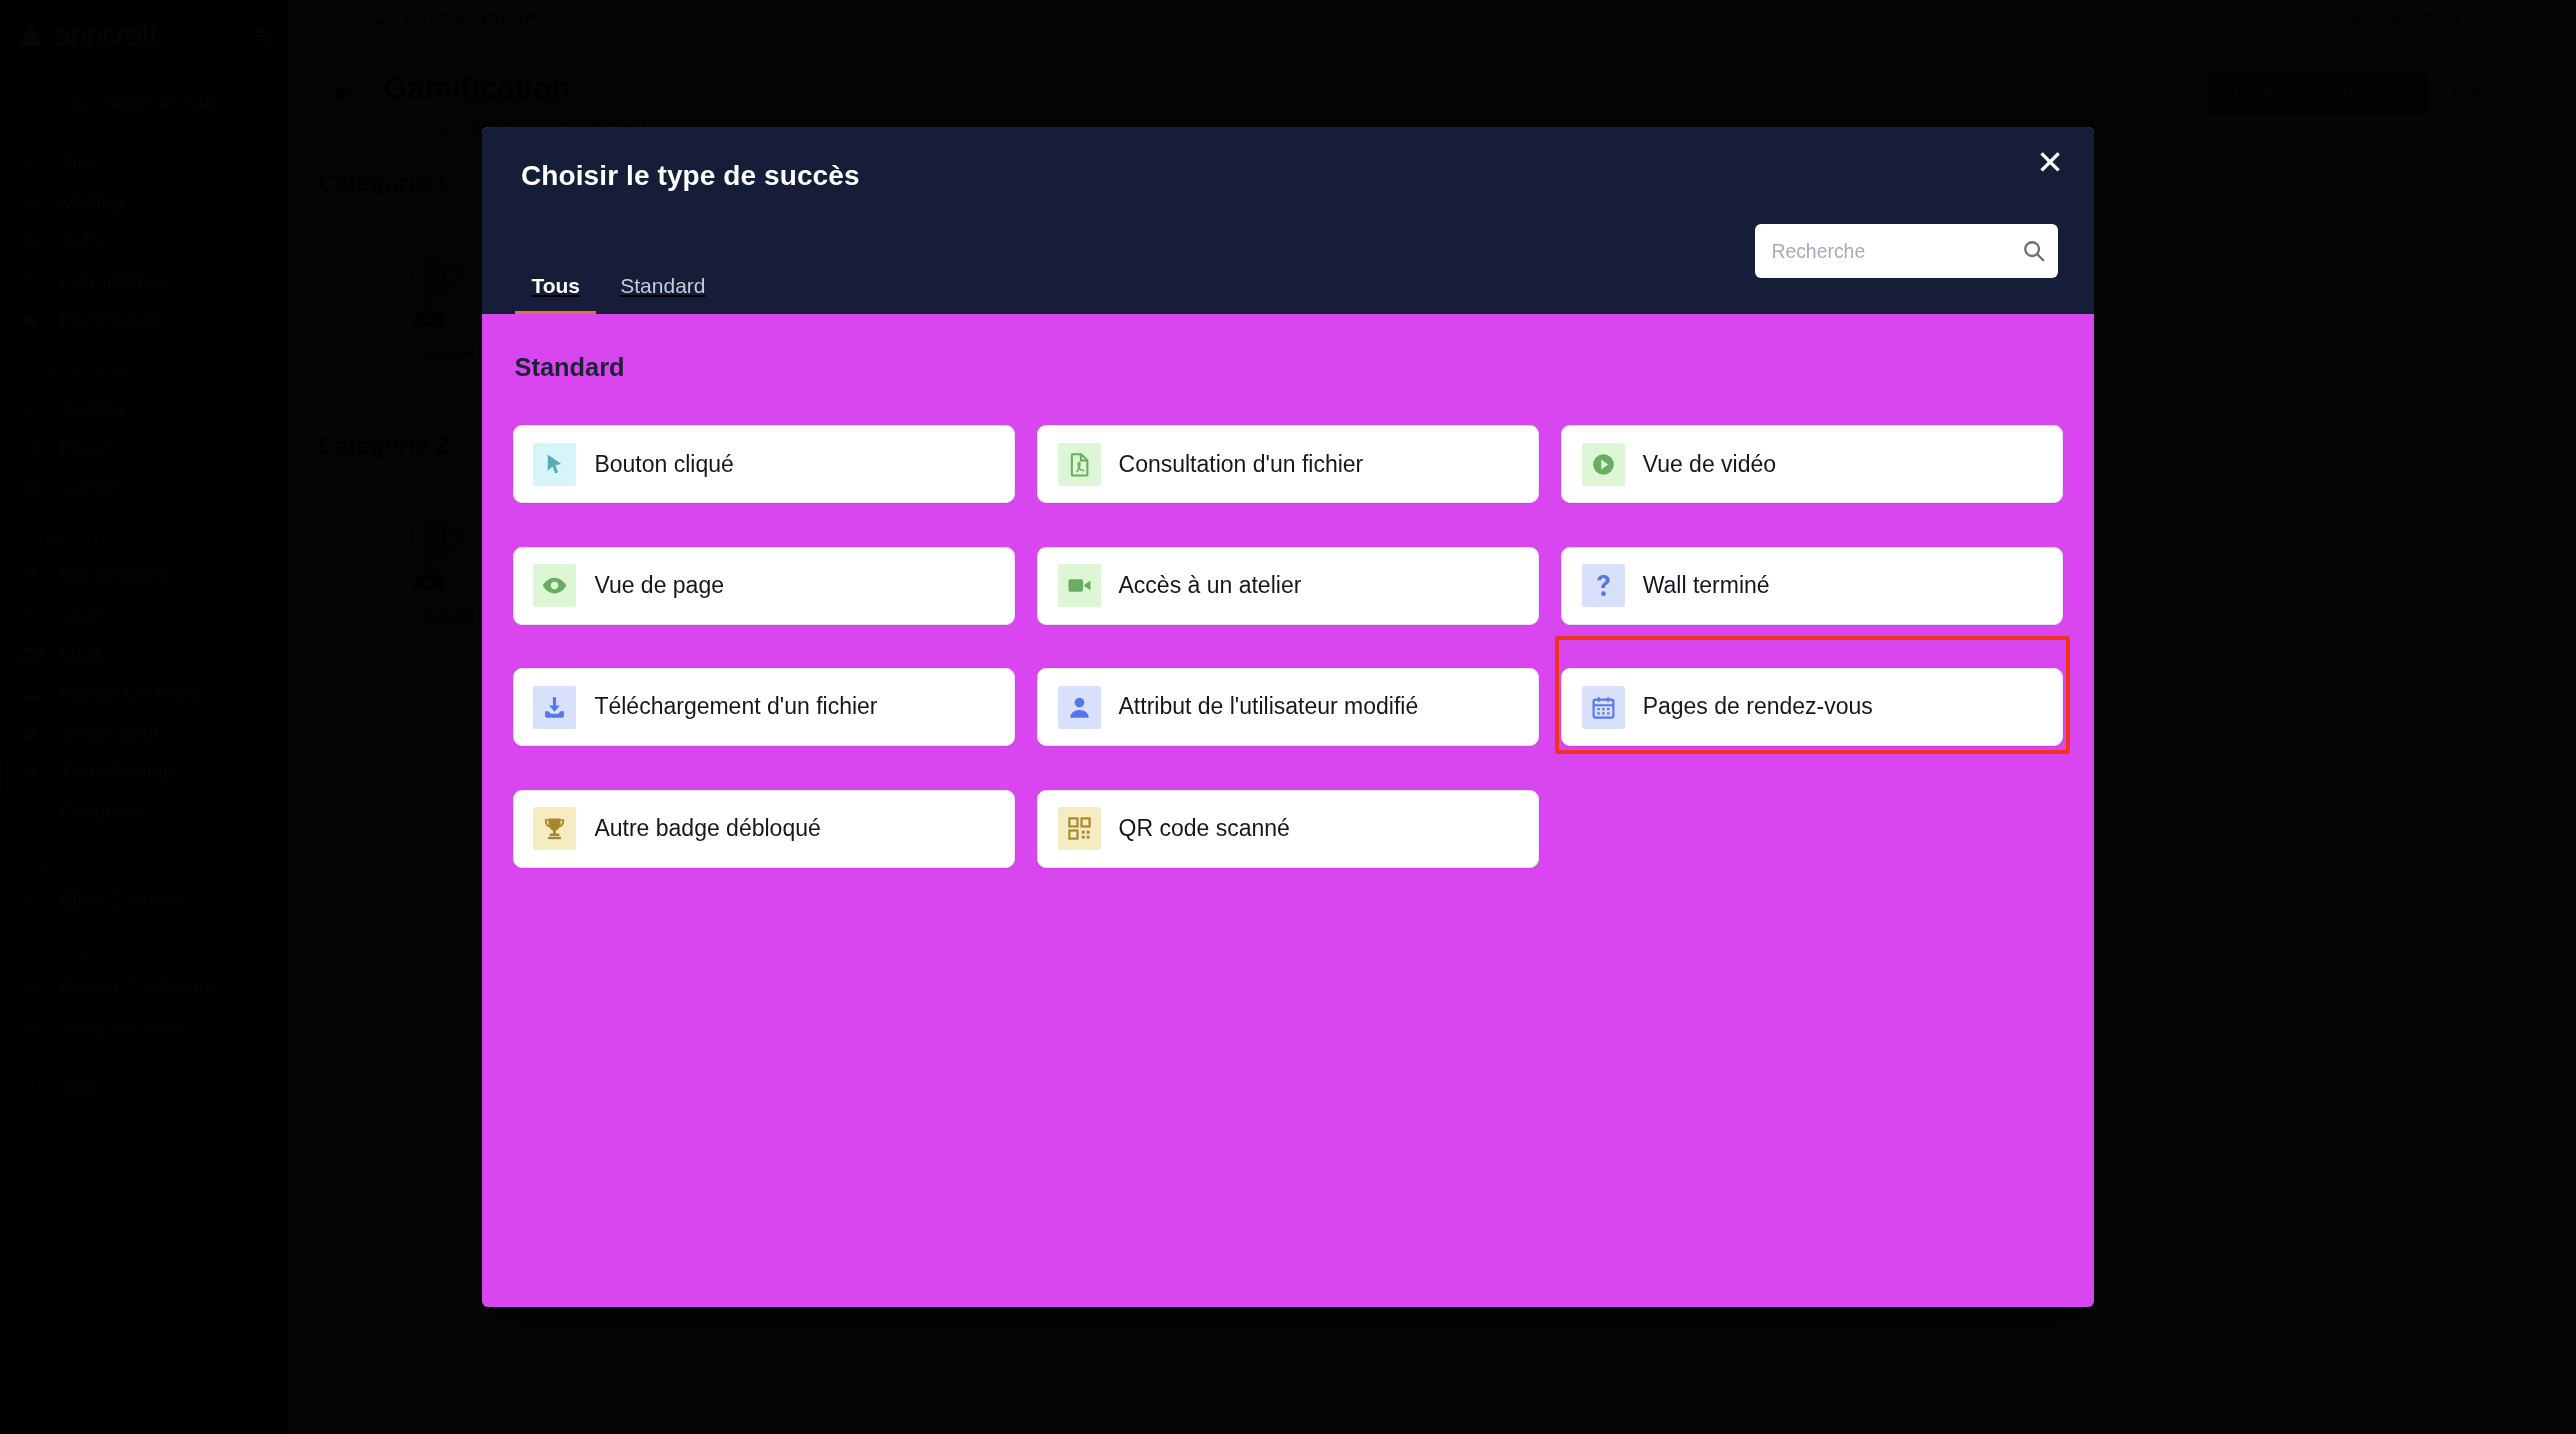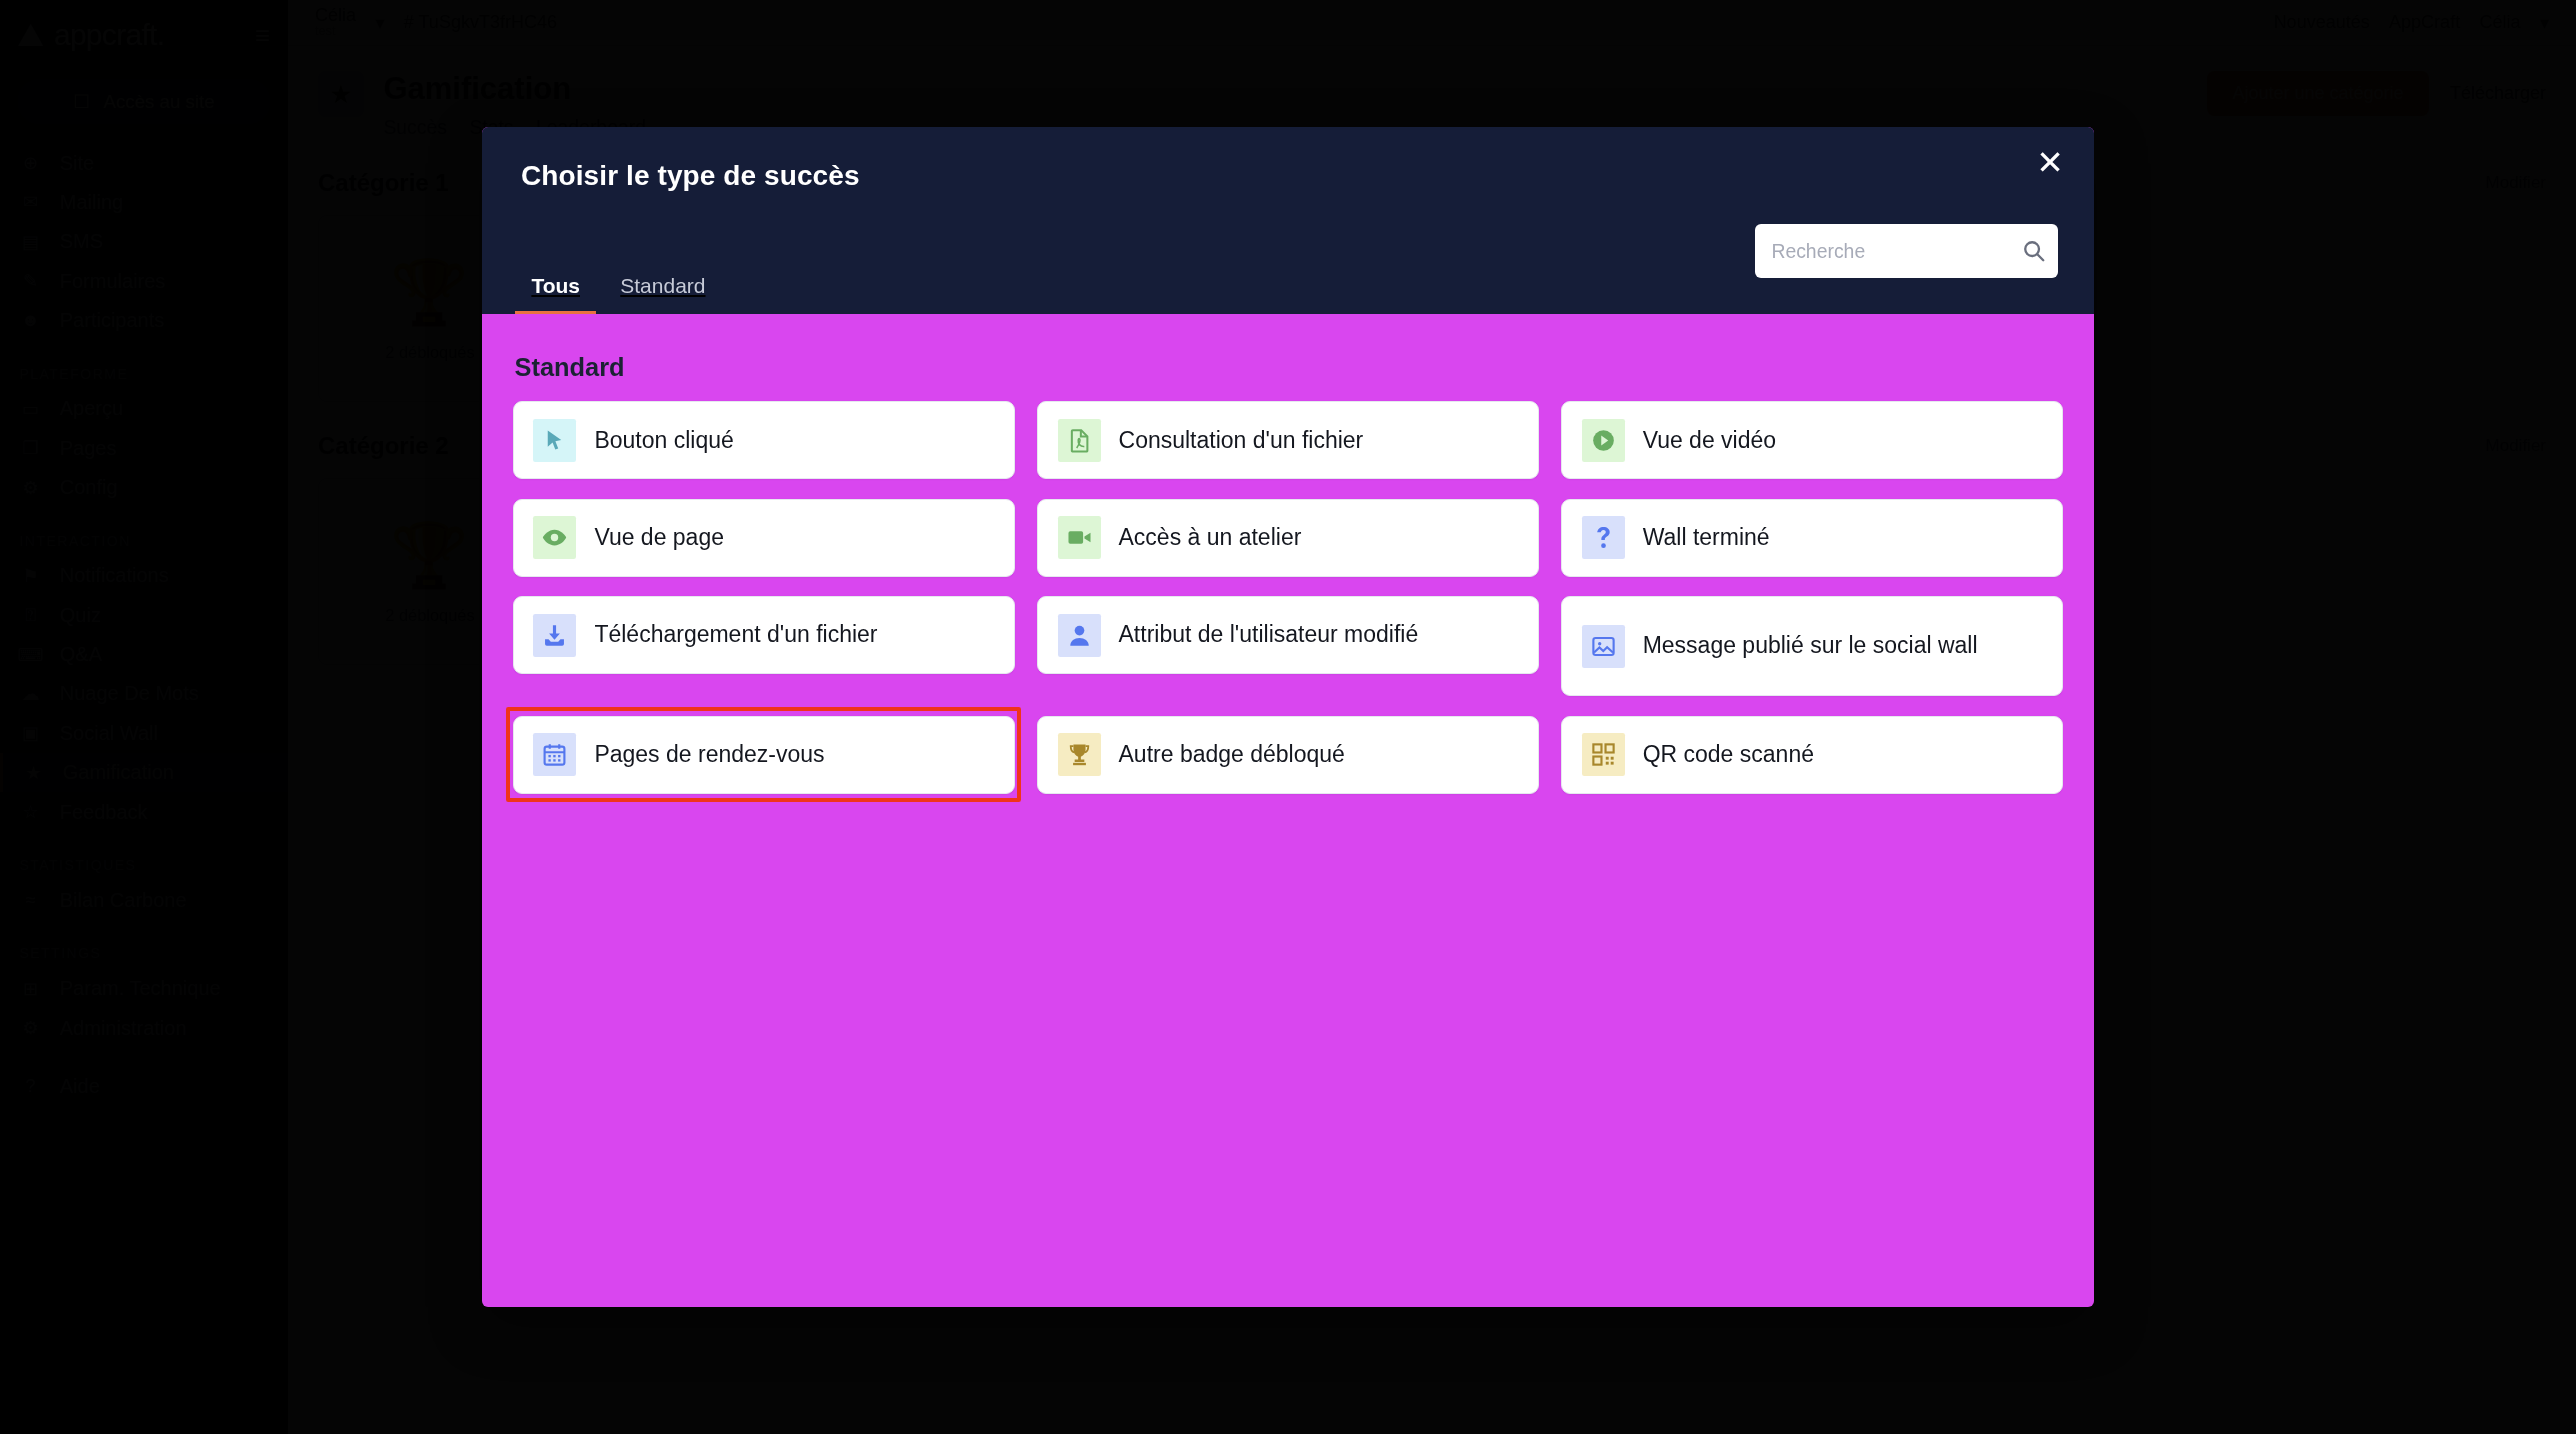--- a/index.html
+++ b/index.html
@@ -157,20 +157,21 @@
   }
   .card {
     background: #ffffff;
     border: 0.7px solid #e6e8ef;
     border-radius: 9px;
     min-height: 78px;
     display: flex; align-items: center; gap: 18px;
     padding: 16.4px 19.4px;
     box-shadow: 0 0.7px 1.5px rgba(20,25,45,0.05);
     cursor: pointer;
+    margin-top: 24px;
   }
   .card.tall { min-height: 100px; }
   .card-icon {
     width: 43px; height: 43px; flex: 0 0 43px;
     display: flex; align-items: center; justify-content: center;
     border-radius: 2.2px;
   }
   .card-icon svg { width: 27px; height: 27px; display: block; }
   .card-label {
     font-size: 23px; color: #14171f; line-height: 1.28;
@@ -437,32 +438,20 @@
         </div>
         <div class="card-slot">
           <div class="card">
             <div class="card-icon" style="background: rgb(216, 224, 251); color: rgb(85, 119, 238);">
               <svg viewBox="0 0 24 24" fill="currentColor">
                 <circle cx="12" cy="7.6" r="4.3"></circle>
                 <path d="M3.8 21.2c0-4.3 3.7-6.9 8.2-6.9s8.2 2.6 8.2 6.9z"></path>
               </svg>
             </div>
             <div class="card-label">Attribut de l'utilisateur modifié</div>
-          </div>
-        </div>
-        <div class="card-slot">
-          <div class="card tall">
-            <div class="card-icon" style="background: rgb(216, 224, 251); color: rgb(85, 119, 238);">
-              <svg viewBox="0 0 24 24" fill="none" stroke="currentColor" stroke-width="1.9">
-                <rect x="3" y="4.4" width="18" height="15.2" rx="2"></rect>
-                <circle cx="8.6" cy="9.6" r="1.5" fill="currentColor" stroke="none"></circle>
-                <path d="M3.6 17.4l4.8-4.6 3.4 3.2 3.4-3.4 5.2 4.8"></path>
-              </svg>
-            </div>
-            <div class="card-label">Message publié sur le social wall</div>
           </div>
         </div>
         <div class="card-slot highlighted">
           <div class="card">
             <div class="card-icon" style="background: rgb(216, 224, 251); color: rgb(85, 119, 238);">
               <svg viewBox="0 0 24 24" fill="none" stroke="currentColor" stroke-width="1.9">
                 <rect x="3.2" y="5" width="17.6" height="16" rx="2"></rect>
                 <path d="M3.2 10h17.6M7.8 2.8v4M16.2 2.8v4"></path>
                 <g fill="currentColor" stroke="none">
                   <rect x="6.6" y="12.4" width="2.1" height="2.1"></rect>

